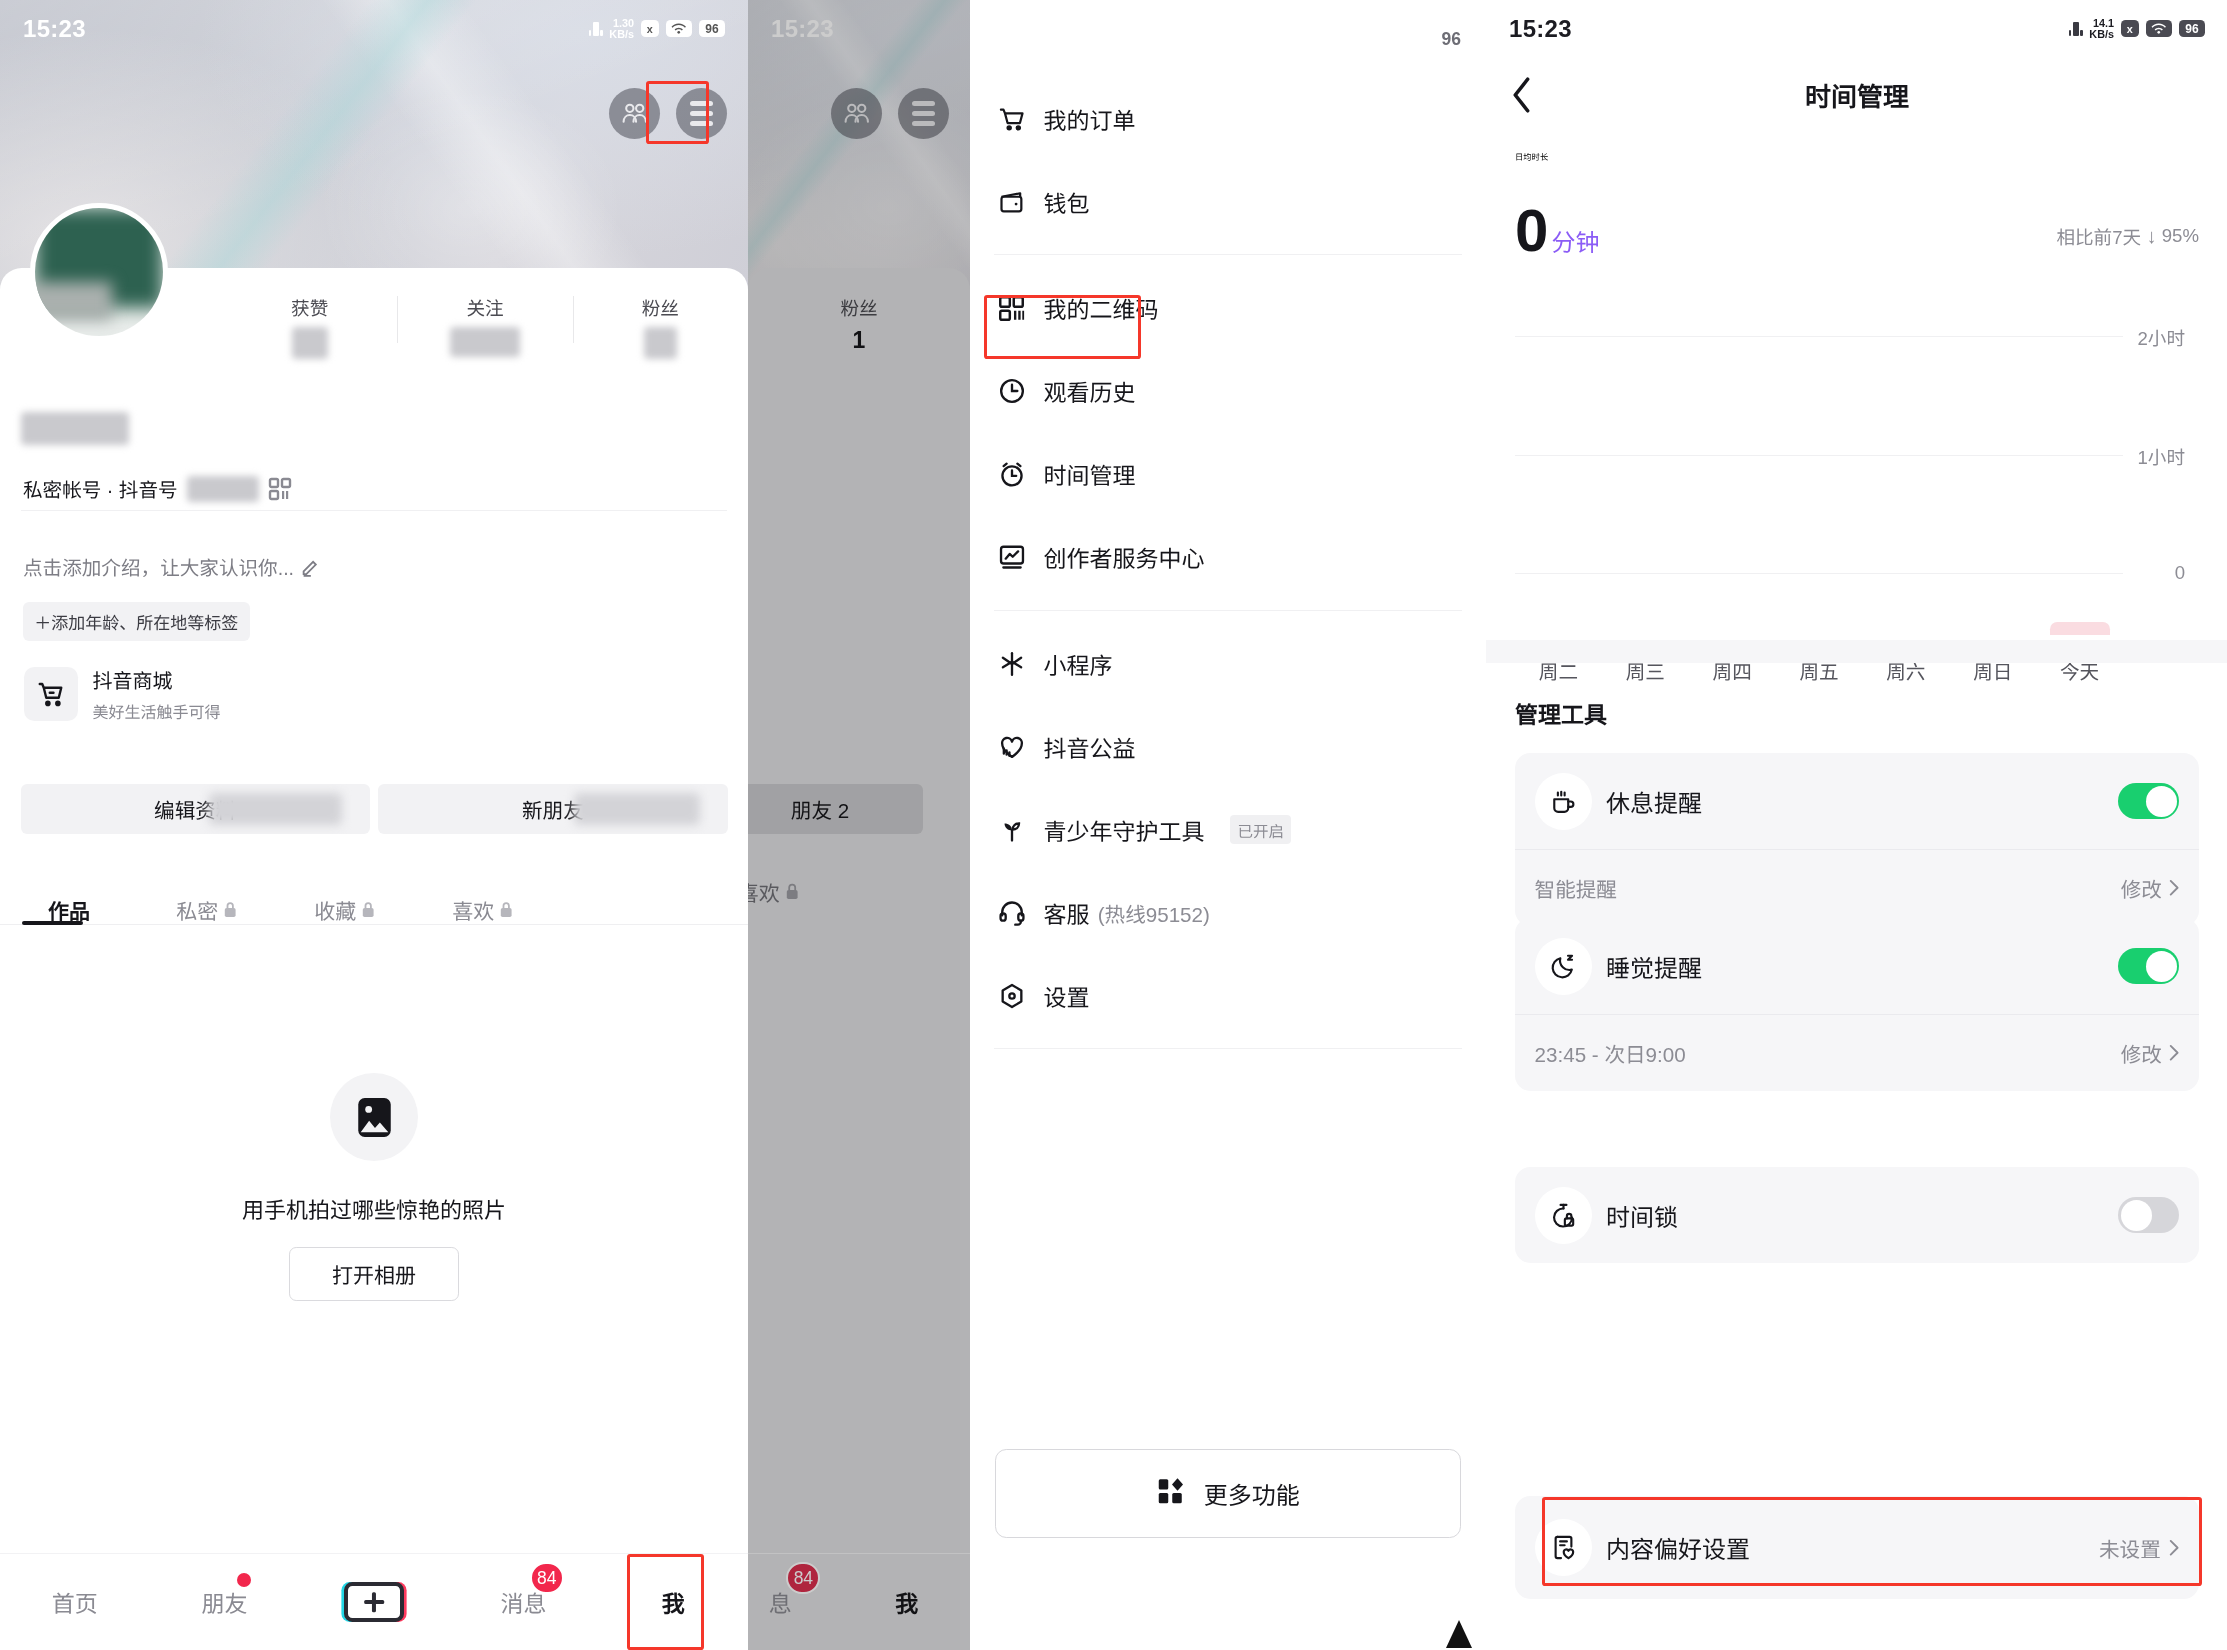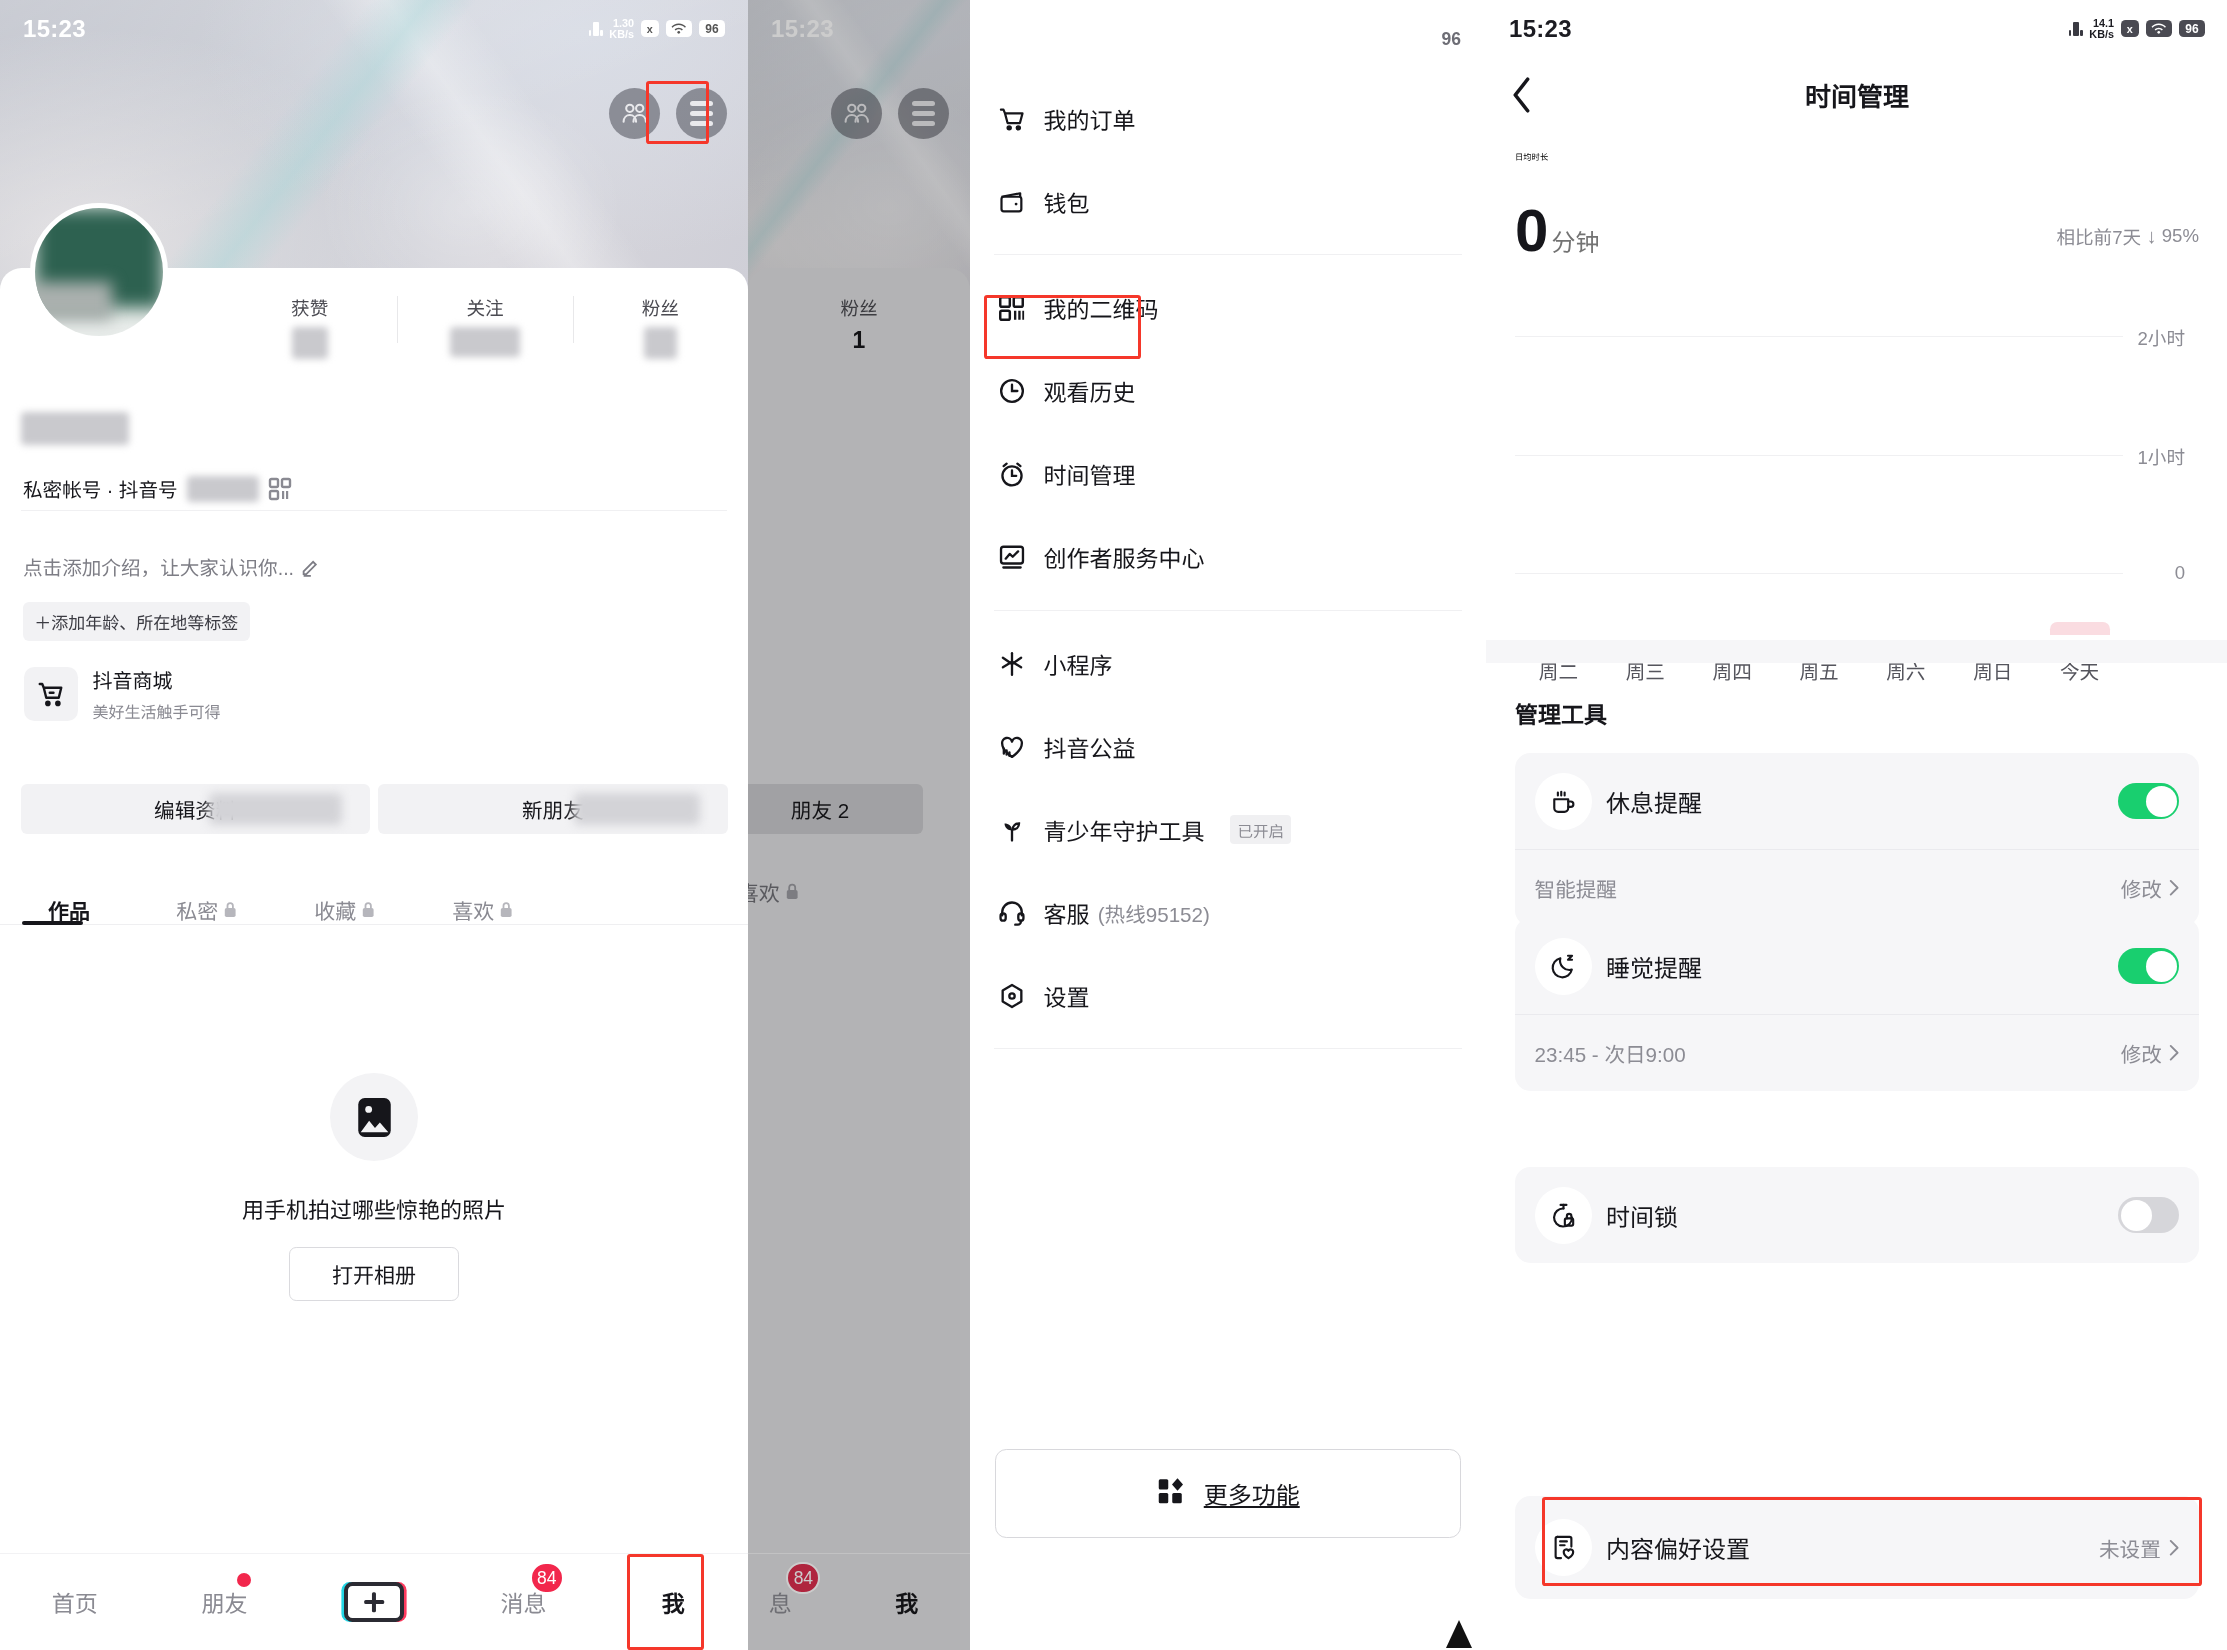--- a/index.html
+++ b/index.html
@@ -171,39 +171,39 @@
   .mrow { display: flex; align-items: center; gap: 17.5px; height: 83px; padding-left: 27px; position: relative; }
   .mrow .mi { width: 29px; height: 29px; flex: 0 0 29px; display:flex;align-items:center;justify-content:center; }
   .mrow .ml { font-size: 23px; color: #16161b; }
   .mrow .msub { font-size: 20.6px; color: #8c8c94; margin-left: -9.3px; }
   .pill { font-size: 15.5px; color: #8c8c94; background: #f0f0f2; border-radius: 4.1px; padding: 3.6px 7.2px; margin-left: 8.3px; }
   .msep { height: 1px; background: #f0f0f2; margin: 11.3px 24px; }
   .morebtn {
     position: absolute; left: 25px; right: 25px; bottom: 112px; height: 89px;
     border: 1px solid #d8d8dc; border-radius: 11.3px;
     display: flex; align-items: center; justify-content: center; gap: 17.5px;
-    font-size: 24px; color: #16161b; background: #fff; text-decoration: underline;
+    font-size: 24px; color: #16161b; background: #fff;
   }
   .p2-notch { position:absolute; left: 0; bottom: 0; width: 100%; height: 44px; background:#fff; }
   .p2-notch::after{ content:""; position:absolute; right: 14.4px; bottom: 2.1px; width: 0; height: 0;
      border-left: 13.4px solid transparent; border-right: 13.4px solid transparent; border-bottom: 28px solid #111; }
 
   
   .panel3 {
     position: absolute; left: 1486px; top: 0; width: 742px; height: 1650px;
     background: #ffffff; z-index: 25; overflow: hidden;
   }
   .p3-nav { position: absolute; left: 0; top: 61px; width: 100%; height: 67px; display: flex; align-items: center; }
   .backchev { position: absolute; left: 24px; width: 24px; height: 36px; }
   .p3-title { width: 100%; text-align: center; font-size: 26px; font-weight: 700; color: #16161b; }
 
   .p3-sec { position: absolute; left: 29px; top: 150px; }
   .p3-big { position: absolute; left: 29px; top: 201px; display: flex; align-items: baseline; }
   .p3-num { font-size: 60px; font-weight: 700; color: #16161b; line-height: 1; }
-  .p3-unit { font-size: 24px; color: #737373; margin-left: 3.1px; }
+  .p3-unit { font-size: 24px; color: #8b5cf6; margin-left: 3.1px; }
   .p3-cmp { position: absolute; right: 29px; top: 222px; font-size: 18.6px; color: #8c8c94; display:flex;align-items:center;gap:5.2px;}
 
   .chart { position: absolute; left: 29px; right: 43px; top: 304px; height: 299px; margin-top: 32px; }
   .grid-line { position: absolute; left: 0; right: 62px; height: 1px; background: #f0f0f2; }
   .grid-lbl { position: absolute; right: 0; font-size: 18.6px; color: #8c8c94; transform: translateY(-50%); }
   .bars { position: absolute; left: 0; right: 62px; bottom: 0; height: 237px; display: flex; align-items: flex-end; }
   .barcell { flex: 1; display: flex; justify-content: center; align-items: flex-end; height: 100%; }
   .bar { width: 60px; border-radius: 7.2px 7.2px 0 0; background: #fadce1; }
   .xaxis { position: absolute; left: 0; right: 62px; top: 320px; display: flex; }
   .xlbl { flex: 1; text-align: center; font-size: 19.6px; color: #55555d; }

